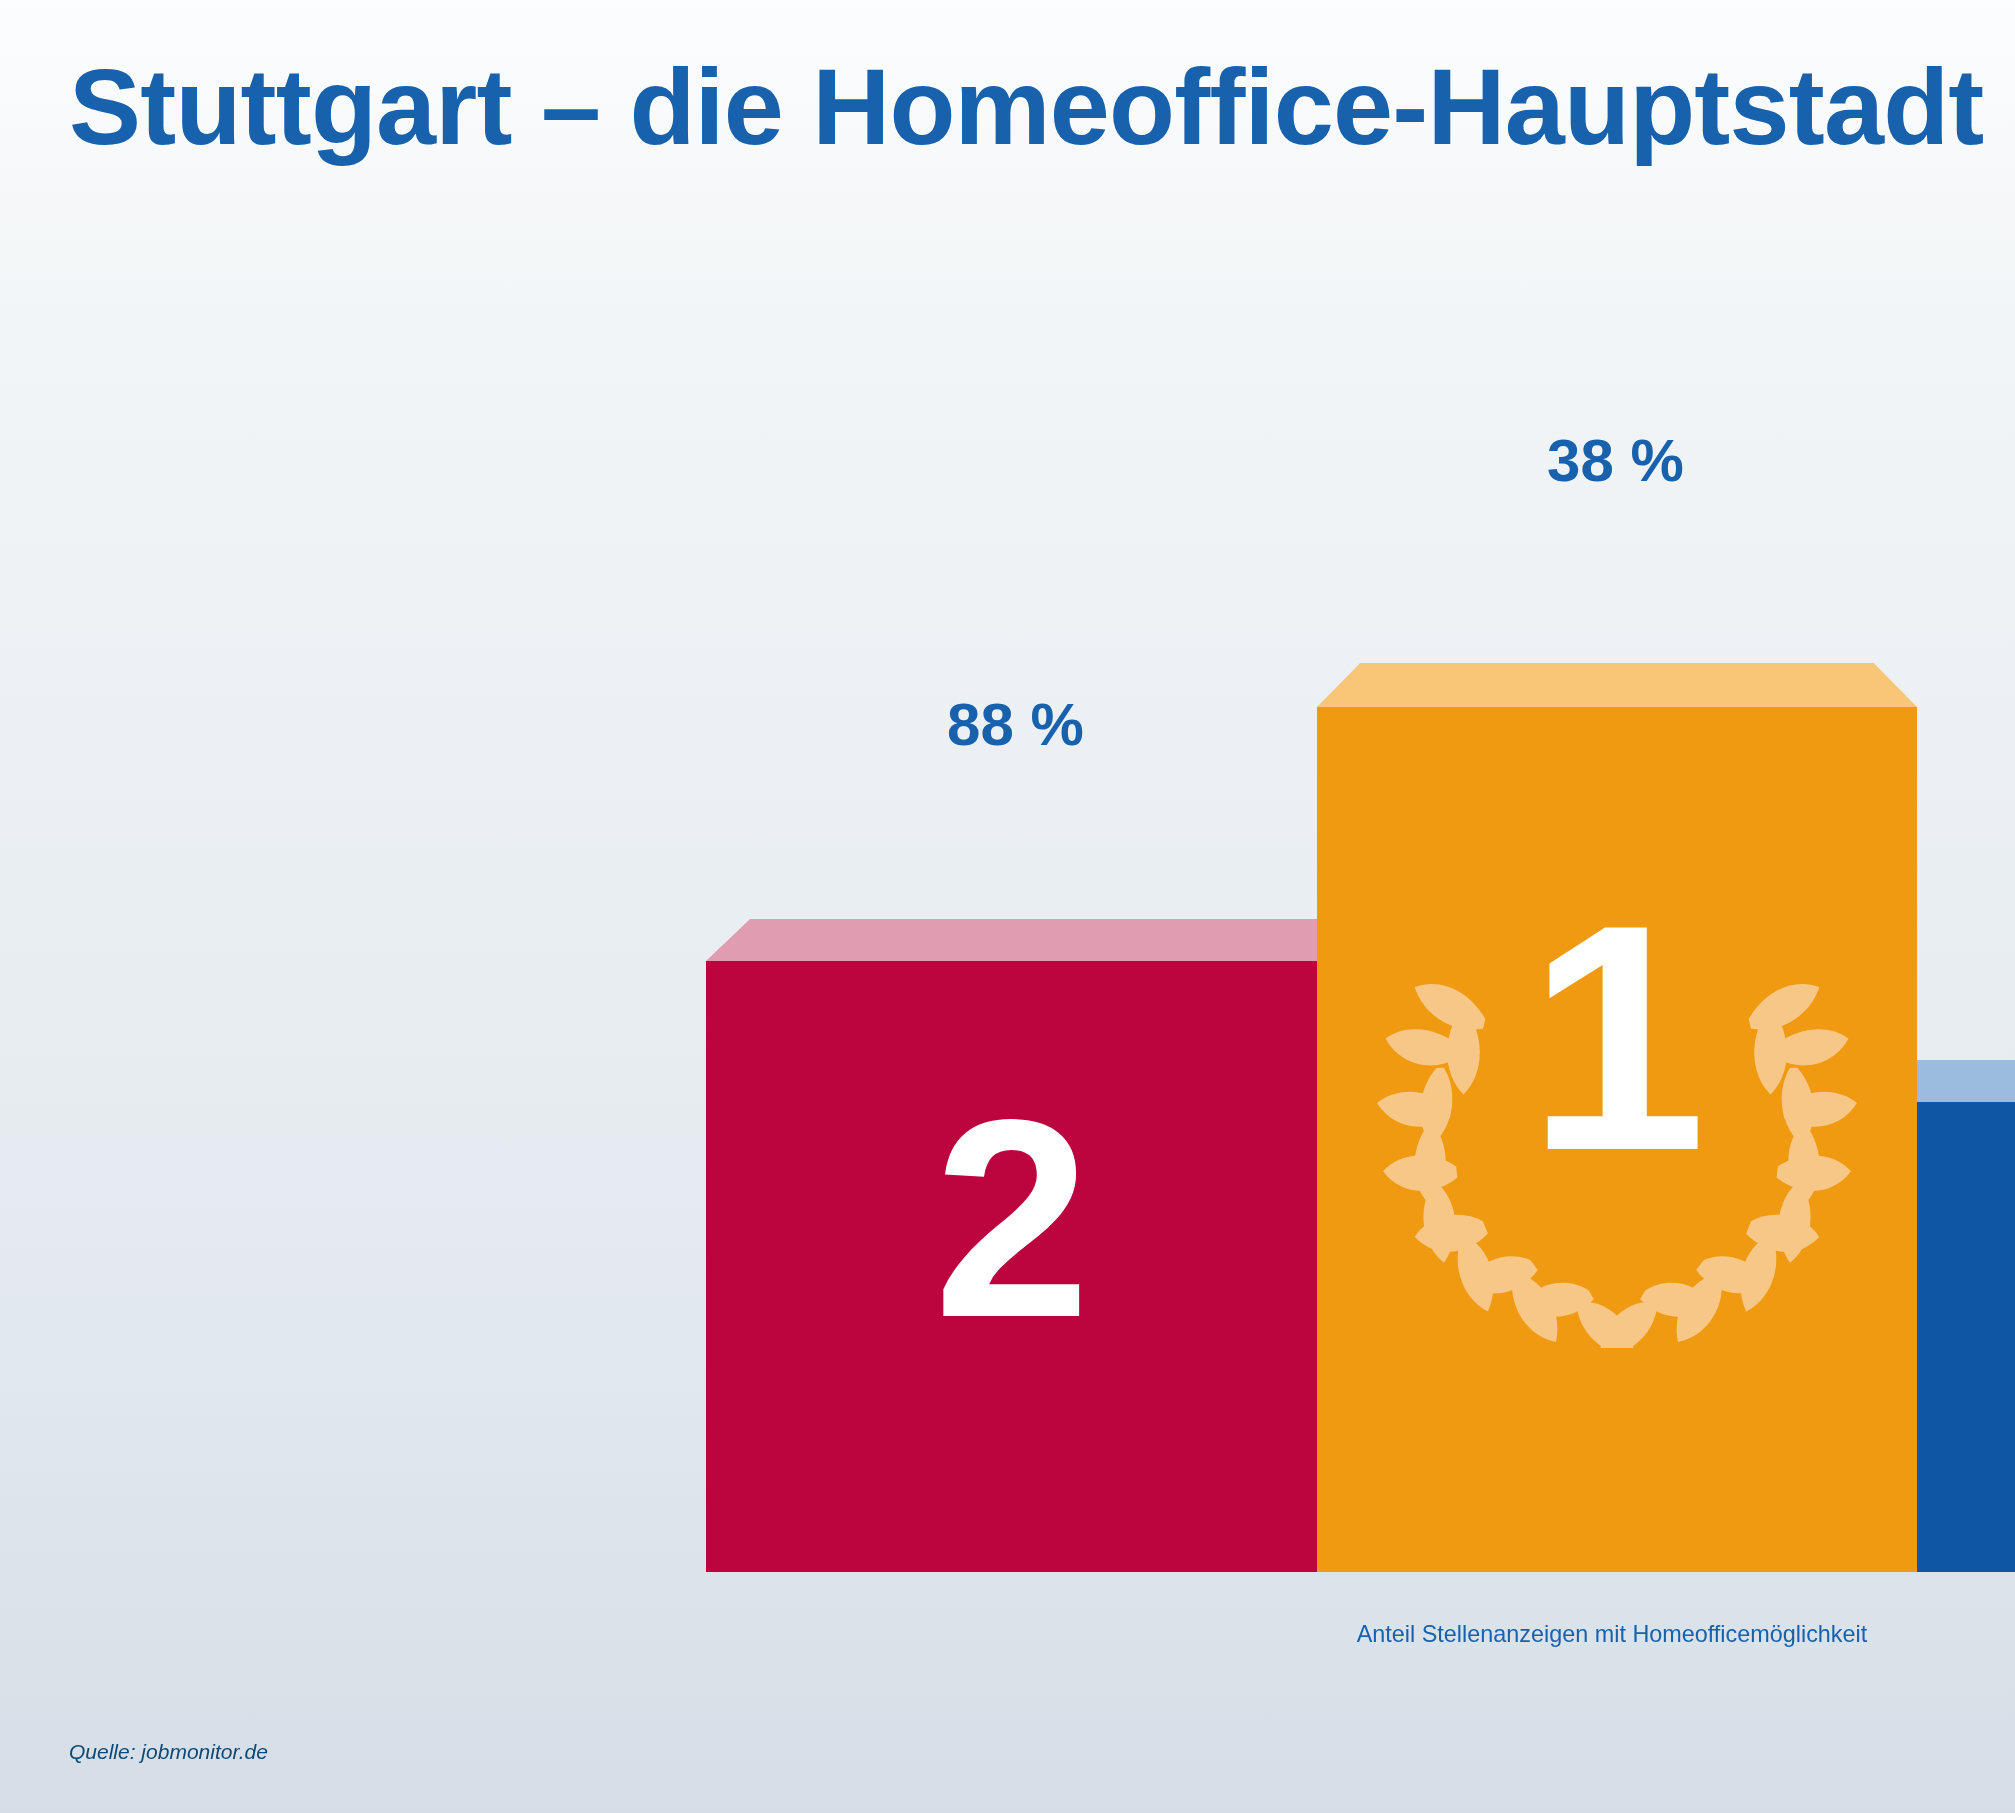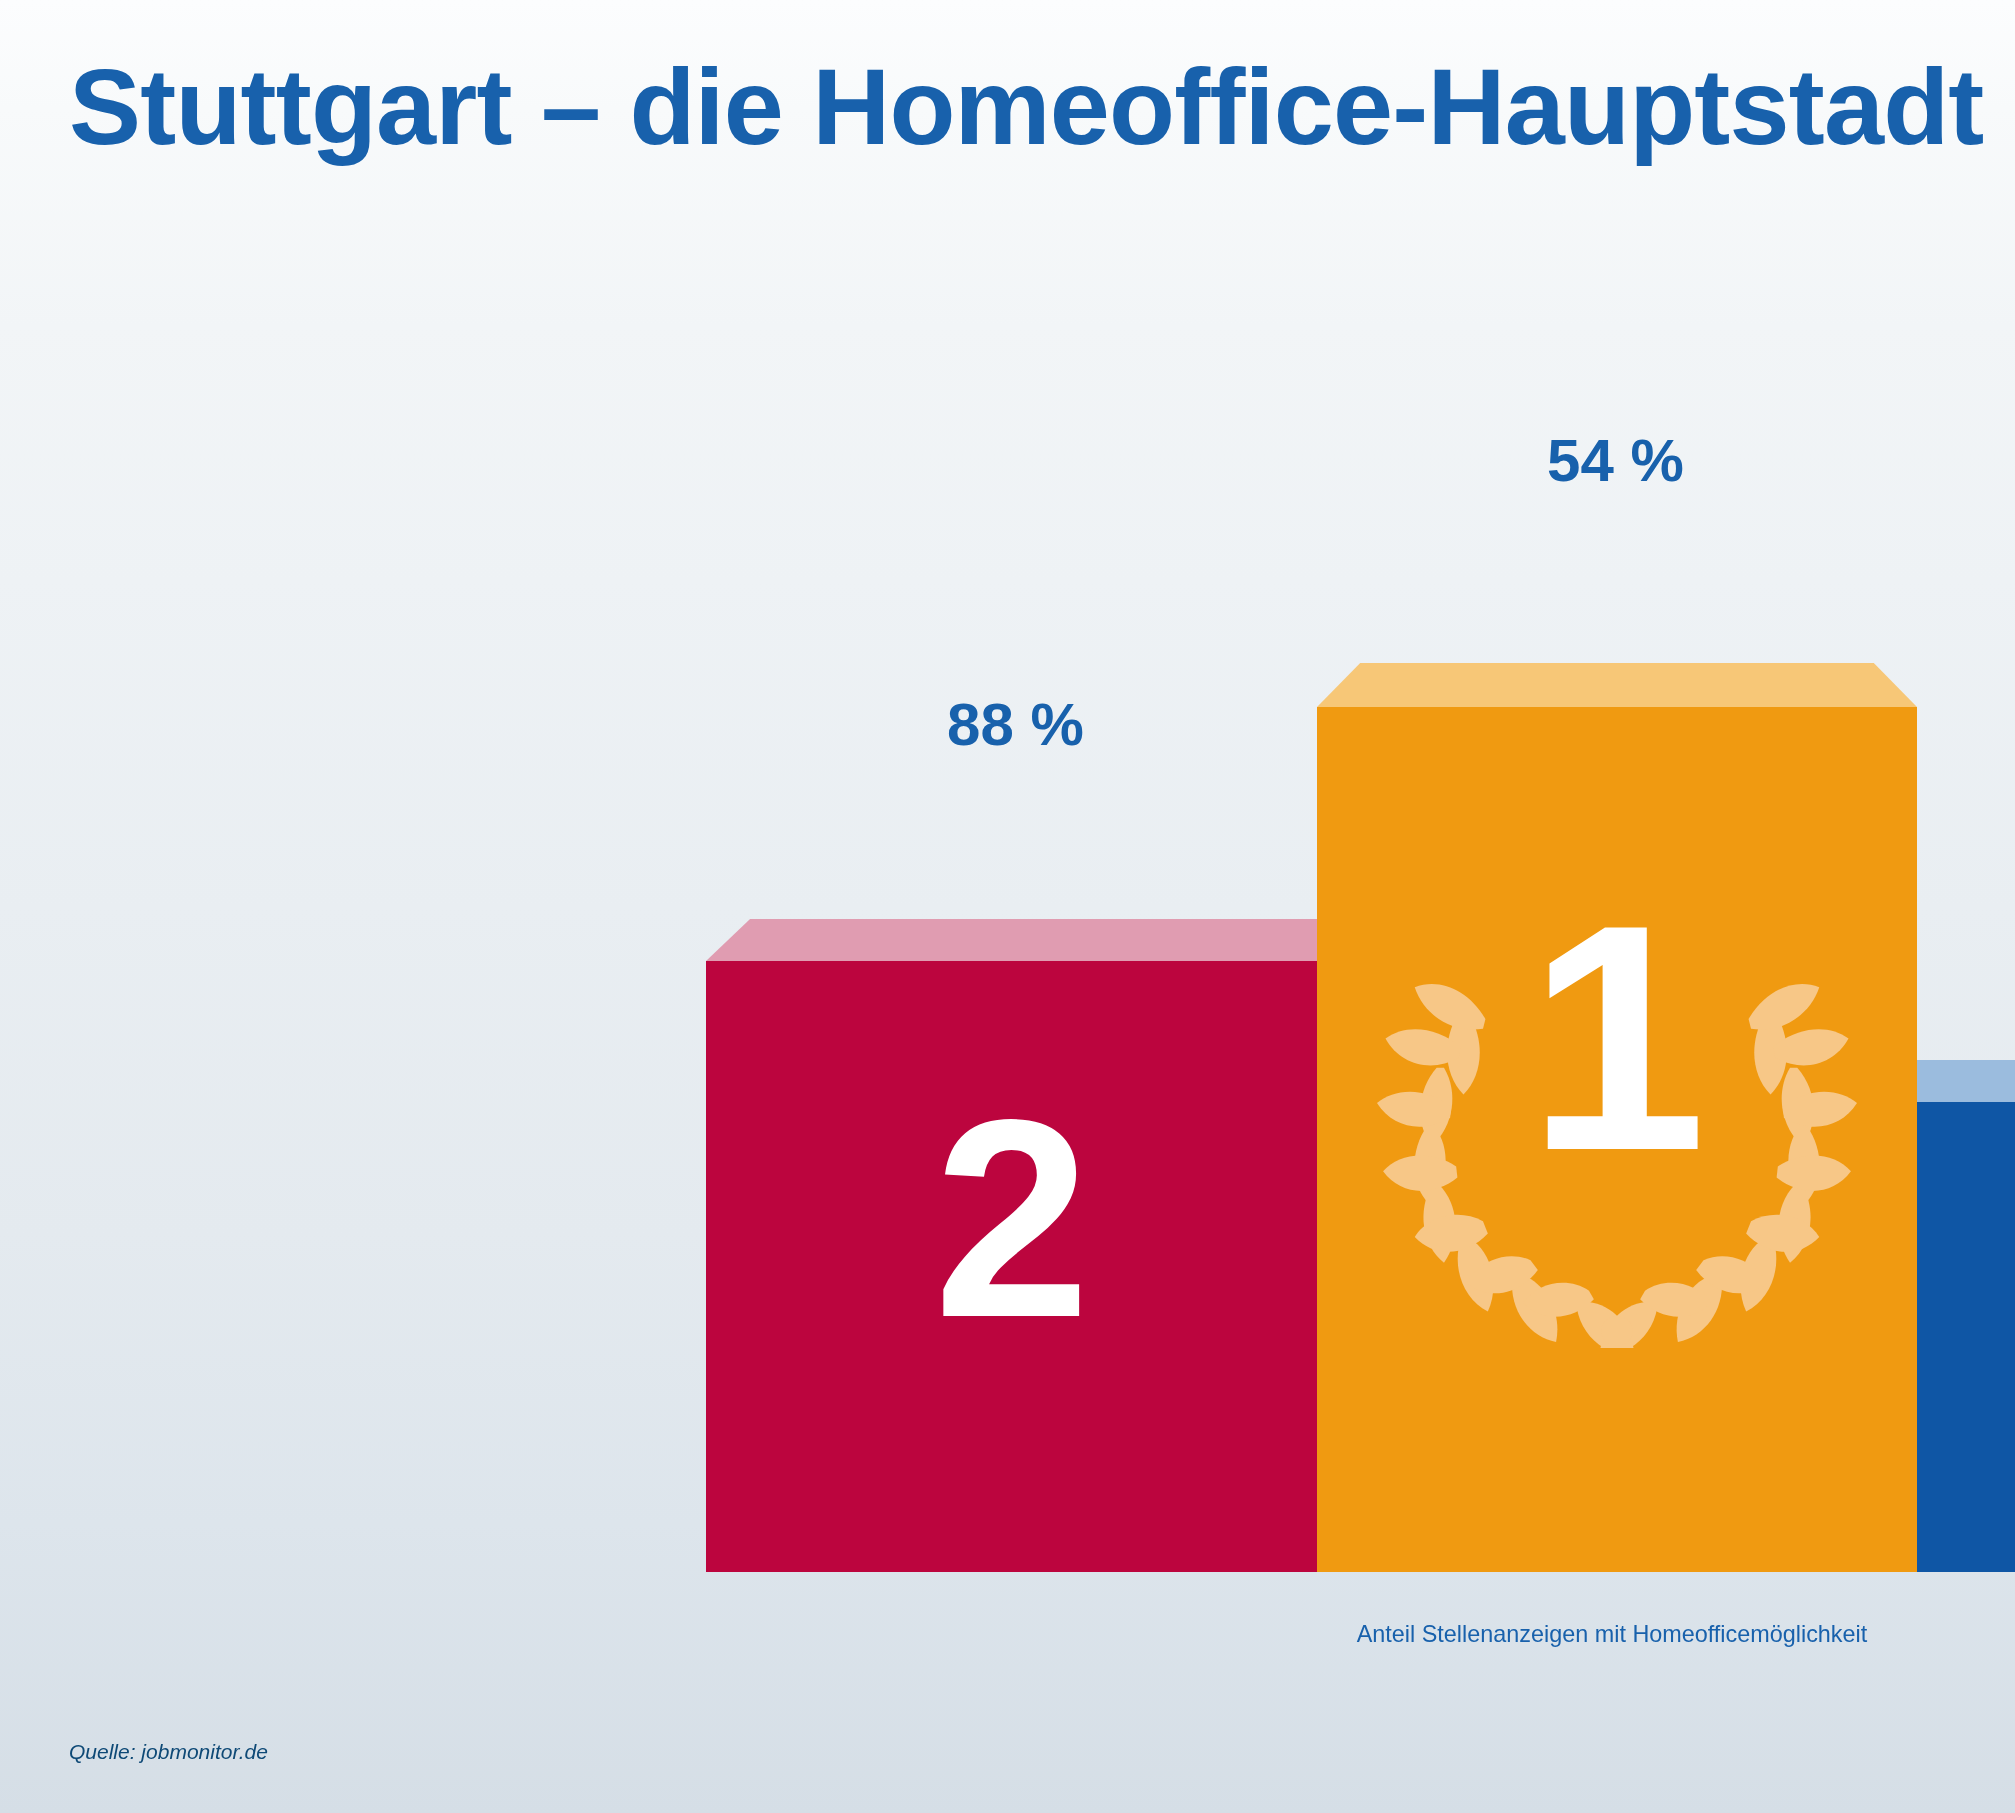--- a/index.html
+++ b/index.html
@@ -210,21 +210,21 @@
 
         <ellipse cx="200" cy="366" rx="13" ry="12"></ellipse>
       </g>
     </svg>
 
     <div class="rank">1</div>
   </div>
 </div>
 
 <div class="city-label" id="label-stuttgart">
-  <span class="pct">54 %</span>
+  <span class="pct">38 %</span>
 </div>
 
 <div class="city-label" id="label-dusseldorf">
   <span class="pct">88 %</span>
 </div>
 
 <div class="city-label" id="label-frankfurt">
   <br>
   
   <span class="pct">36 %</span>

